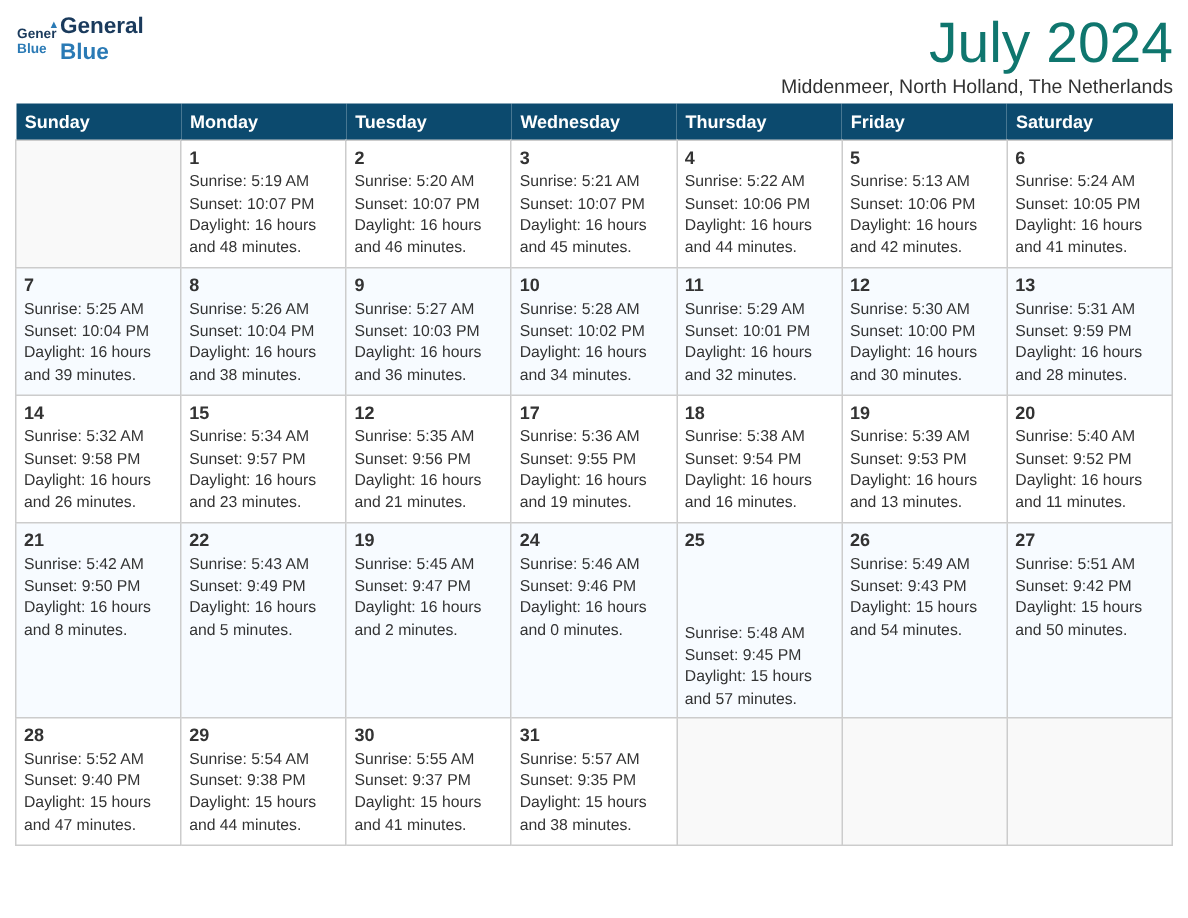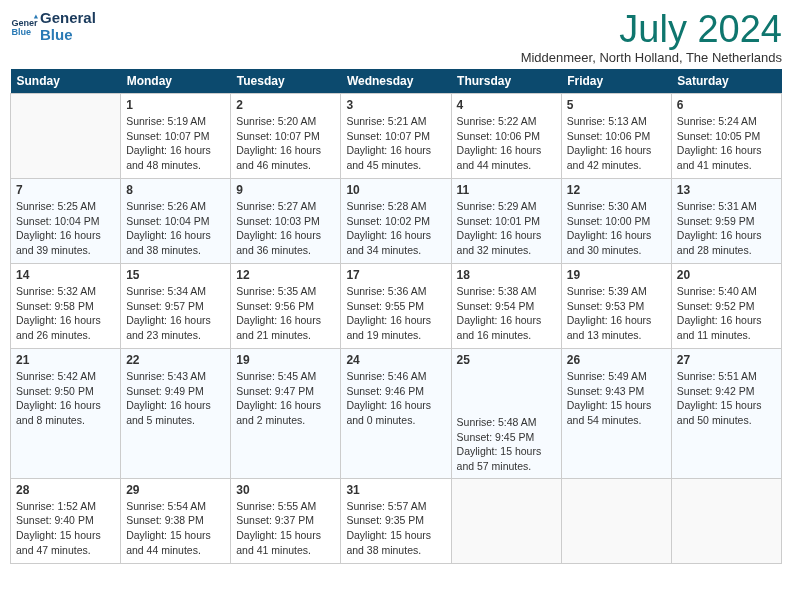--- a/index.html
+++ b/index.html
@@ -310,21 +310,21 @@
           <div class="day-num">27</div>
           <div class="day-info" style="white-space: pre-line;">Sunrise: 5:51 AM
 Sunset: 9:42 PM
 Daylight: 15 hours
 and 50 minutes.</div>
         </td>
       </tr>
       <tr class="week-row">
         <td>
           <div class="day-num">28</div>
-          <div class="day-info" style="white-space: pre-line;">Sunrise: 1:52 AM
+          <div class="day-info" style="white-space: pre-line;">Sunrise: 5:52 AM
 Sunset: 9:40 PM
 Daylight: 15 hours
 and 47 minutes.</div>
         </td>
         <td>
           <div class="day-num">29</div>
           <div class="day-info" style="white-space: pre-line;">Sunrise: 5:54 AM
 Sunset: 9:38 PM
 Daylight: 15 hours
 and 44 minutes.</div>

